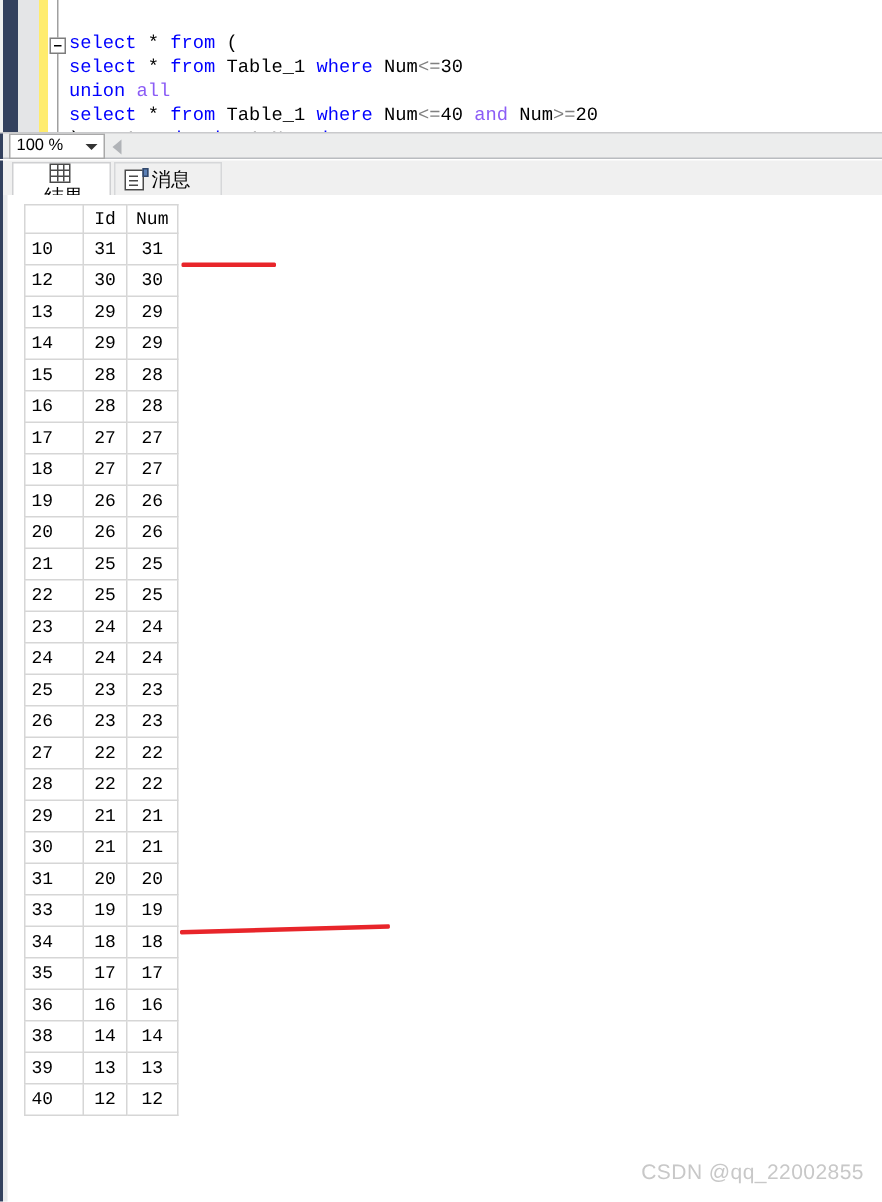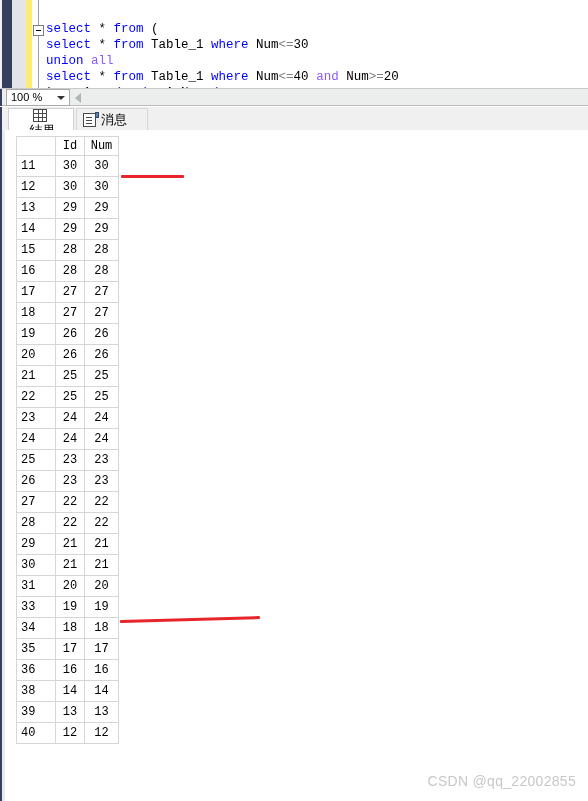--- a/index.html
+++ b/index.html
@@ -360,23 +360,23 @@
   <table id="grid-table">
     <thead>
       <tr>
         <th class="col-rowhdr"></th>
         <th class="col-id">Id</th>
         <th class="col-num">Num</th>
       </tr>
     </thead>
     <tbody id="grid-body">
         <tr>
-          <td class="col-rowhdr">11</td>
-          <td class="col-id">30</td>
-          <td class="col-num">30</td>
+          <td class="col-rowhdr">10</td>
+          <td class="col-id">31</td>
+          <td class="col-num">31</td>
         </tr>
         <tr>
           <td class="col-rowhdr">12</td>
           <td class="col-id">30</td>
           <td class="col-num">30</td>
         </tr>
         <tr>
           <td class="col-rowhdr">13</td>
           <td class="col-id">29</td>
           <td class="col-num">29</td>

